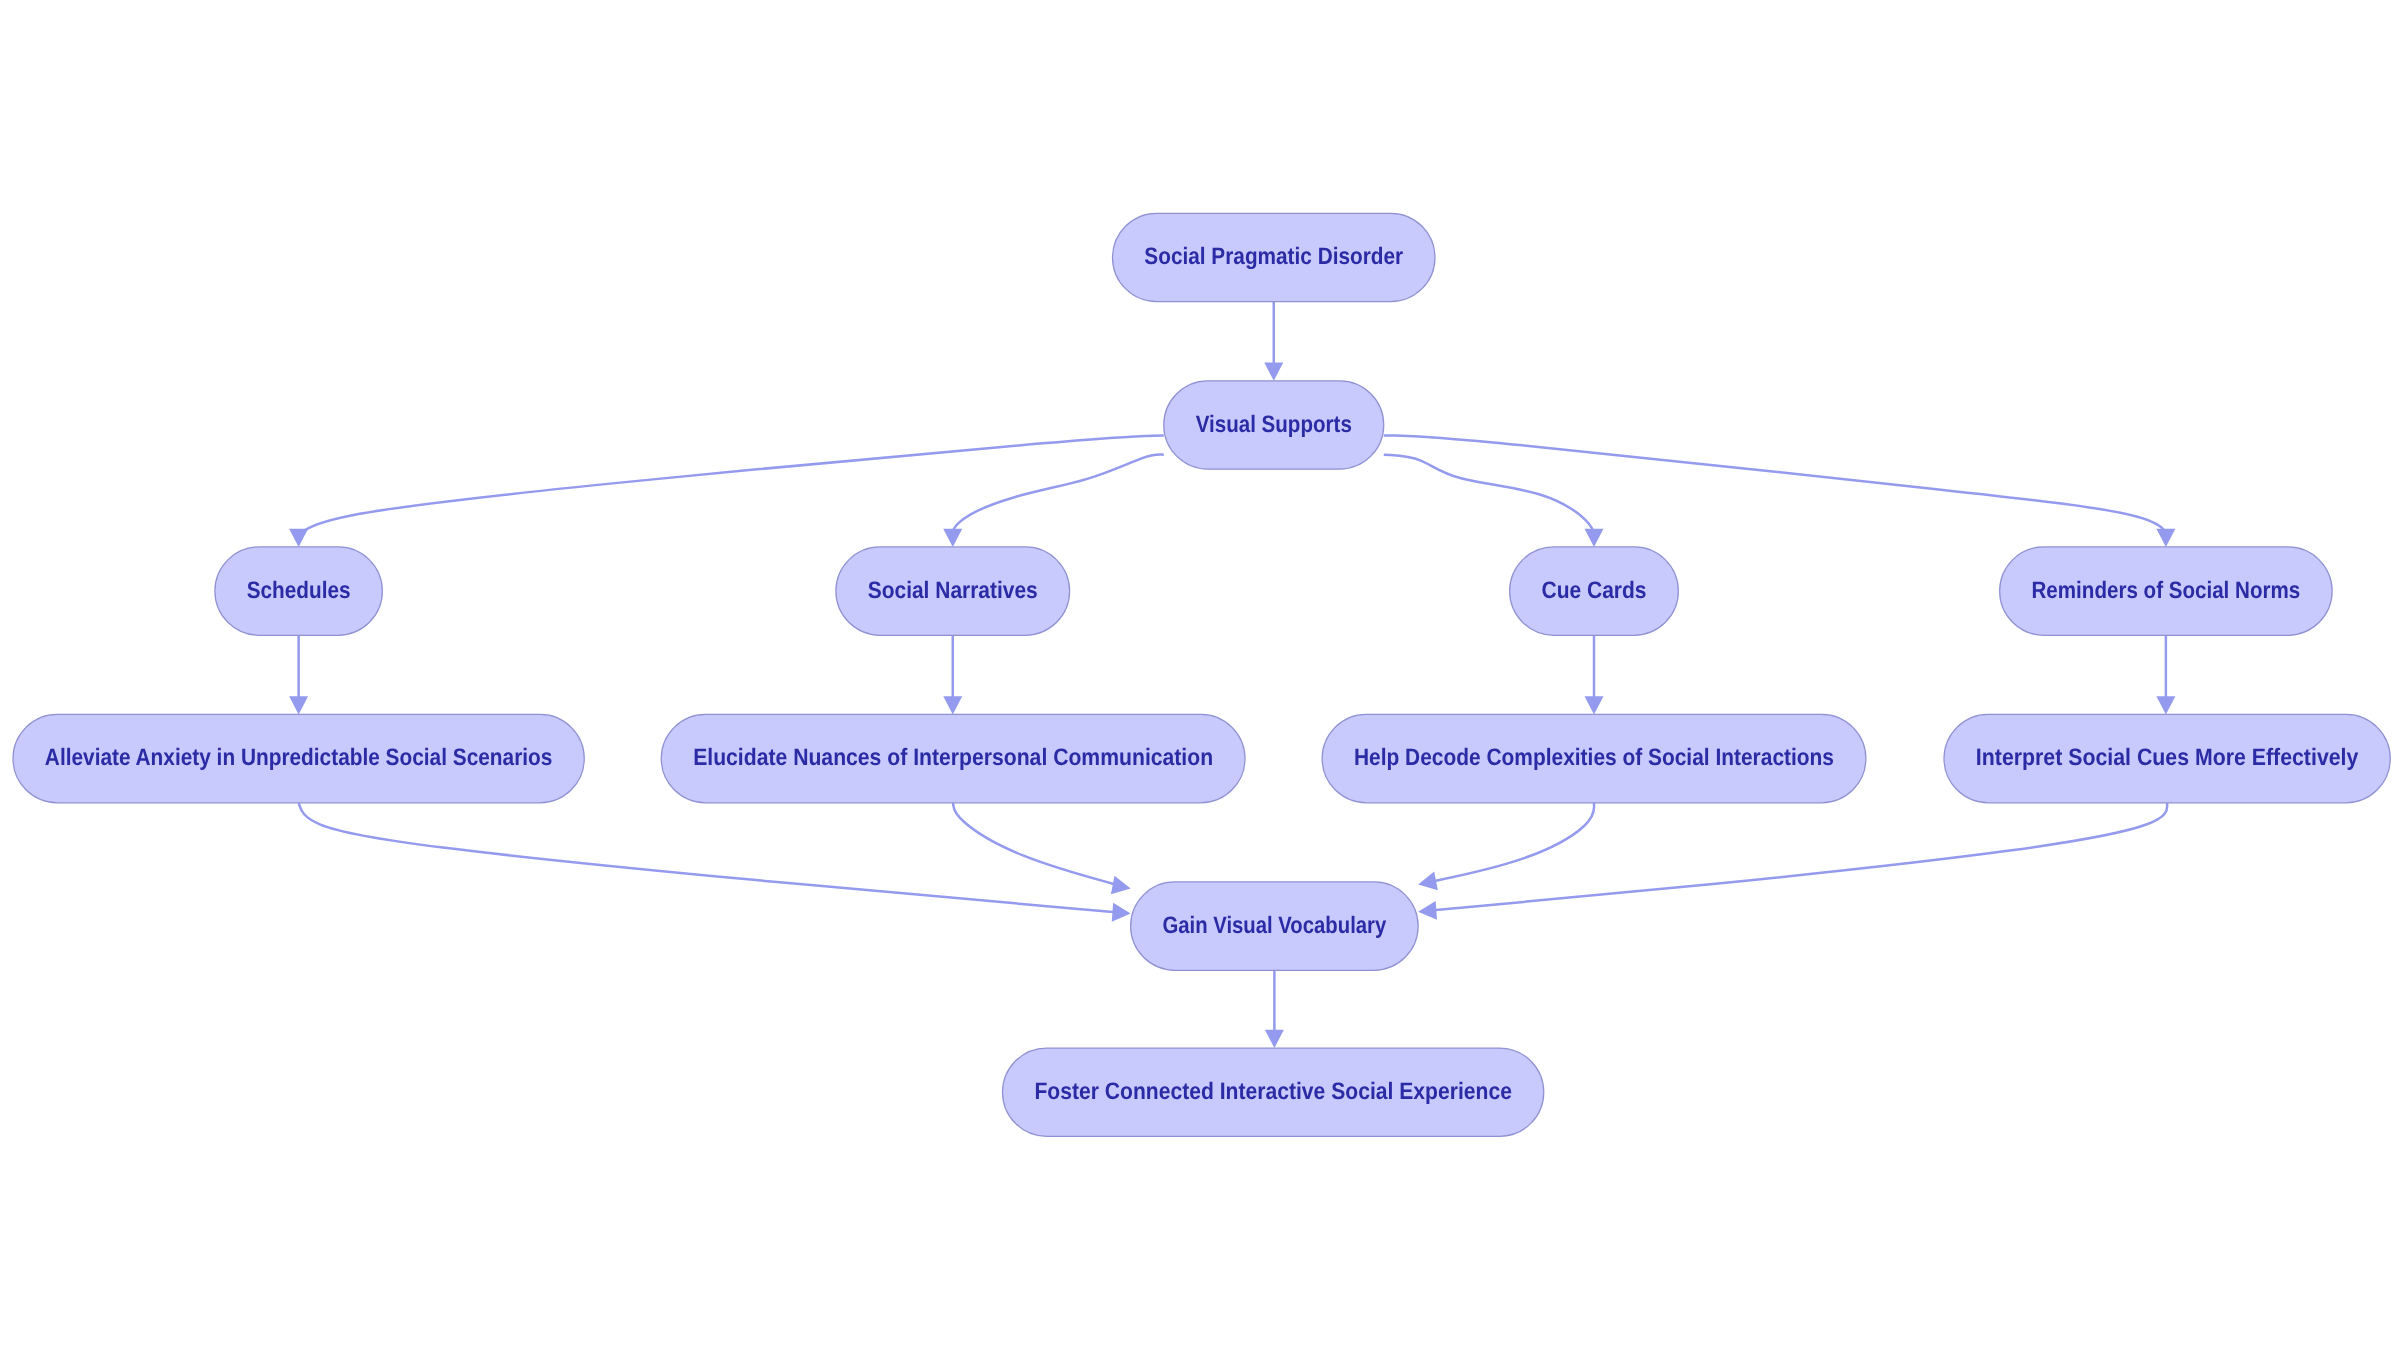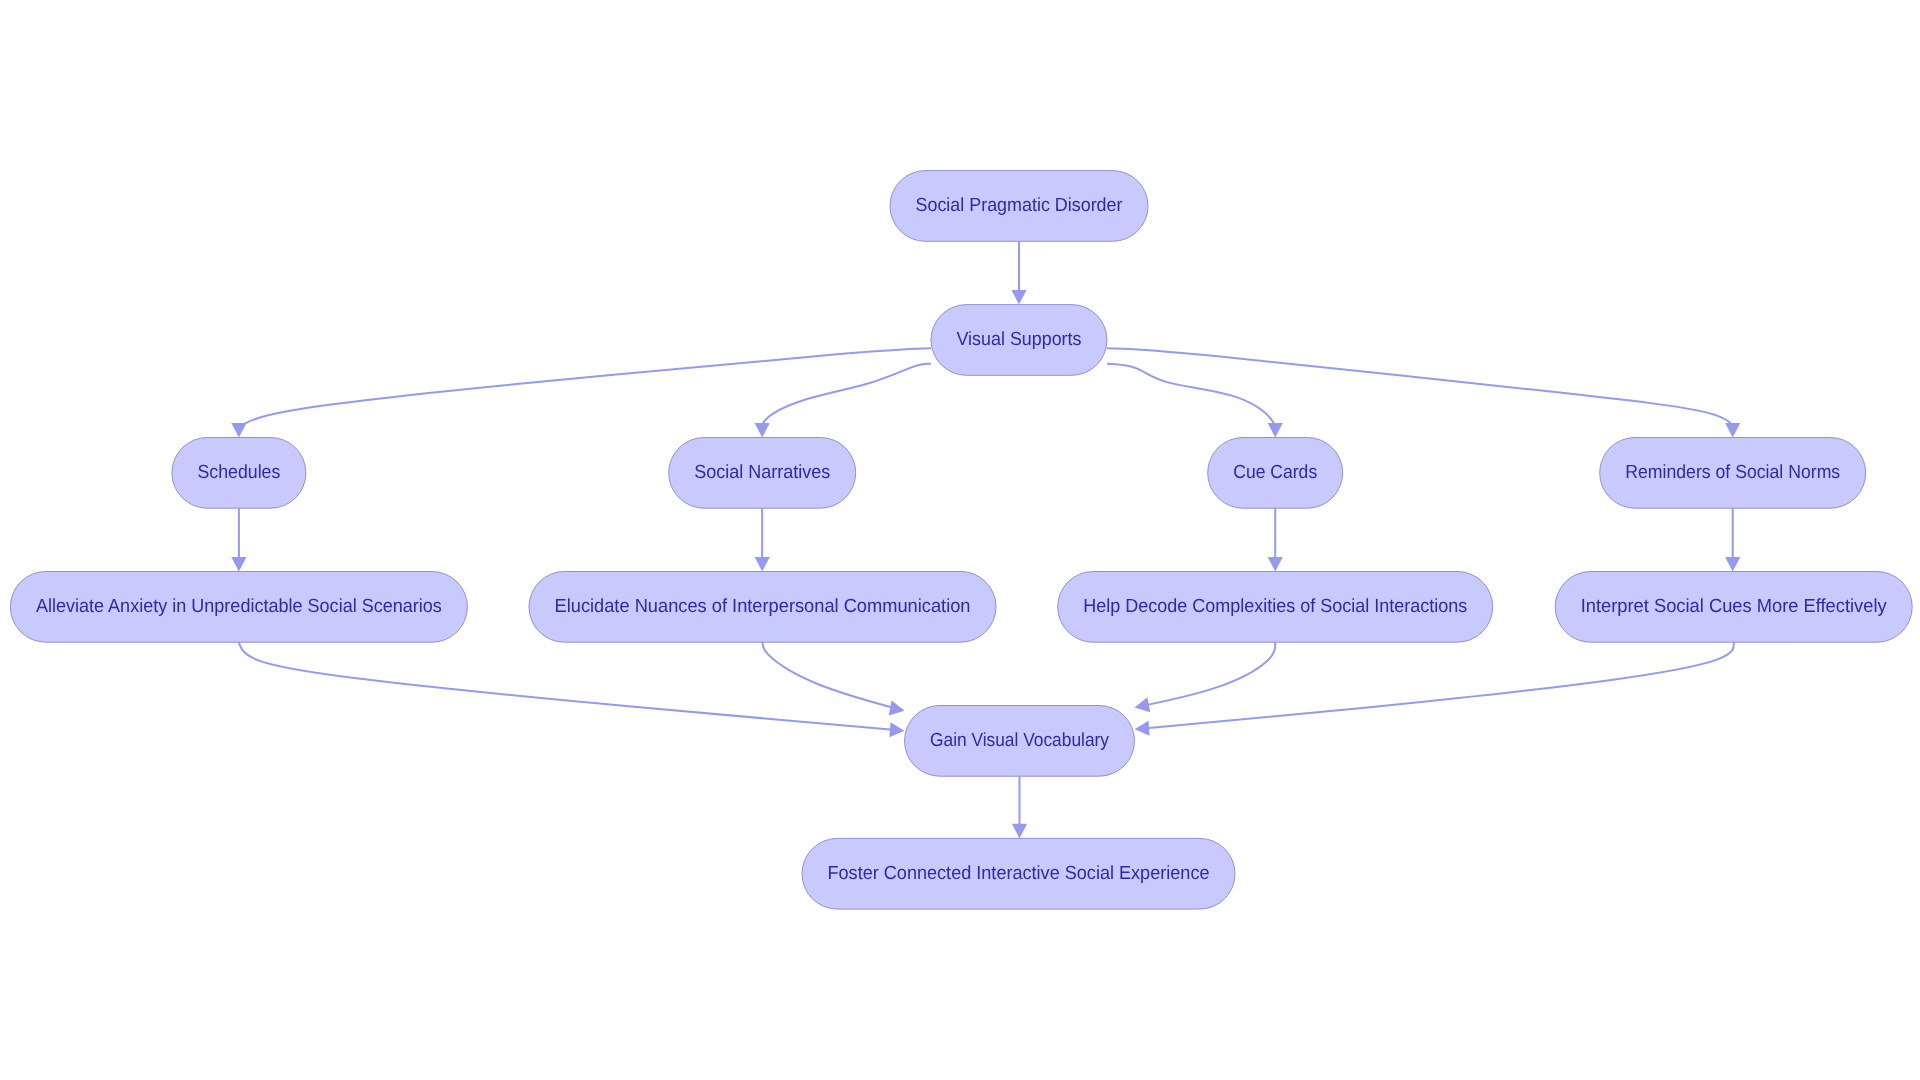--- a/index.html
+++ b/index.html
@@ -1,19 +1,19 @@
 <!DOCTYPE html>
 <html><head>
 <meta charset="utf-8">
 <style>
   html,body{margin:0;padding:0;}
   body{width:1920px;height:1080px;background:#ffffff;overflow:hidden;
        font-family:"Liberation Sans",sans-serif;}
   #stage{position:relative;width:1788px;height:1080px;background:#ffffff;
-         filter:opacity(1);}
+         filter:opacity(1);font-weight:bold;}
   svg#flow{position:absolute;left:0;top:0;width:1920px;height:1080px;display:block;}
   .nodeShape{stroke-width:1;}
   .nodeLabel{font-family:"Liberation Sans",sans-serif;font-size:19px;
              dominant-baseline:central;text-anchor:middle;
              text-rendering:geometricPrecision;}
   .edgePath{fill:none;stroke-width:2;stroke-linecap:butt;stroke-linejoin:round;}
 </style>
 </head>
 <body>
 

